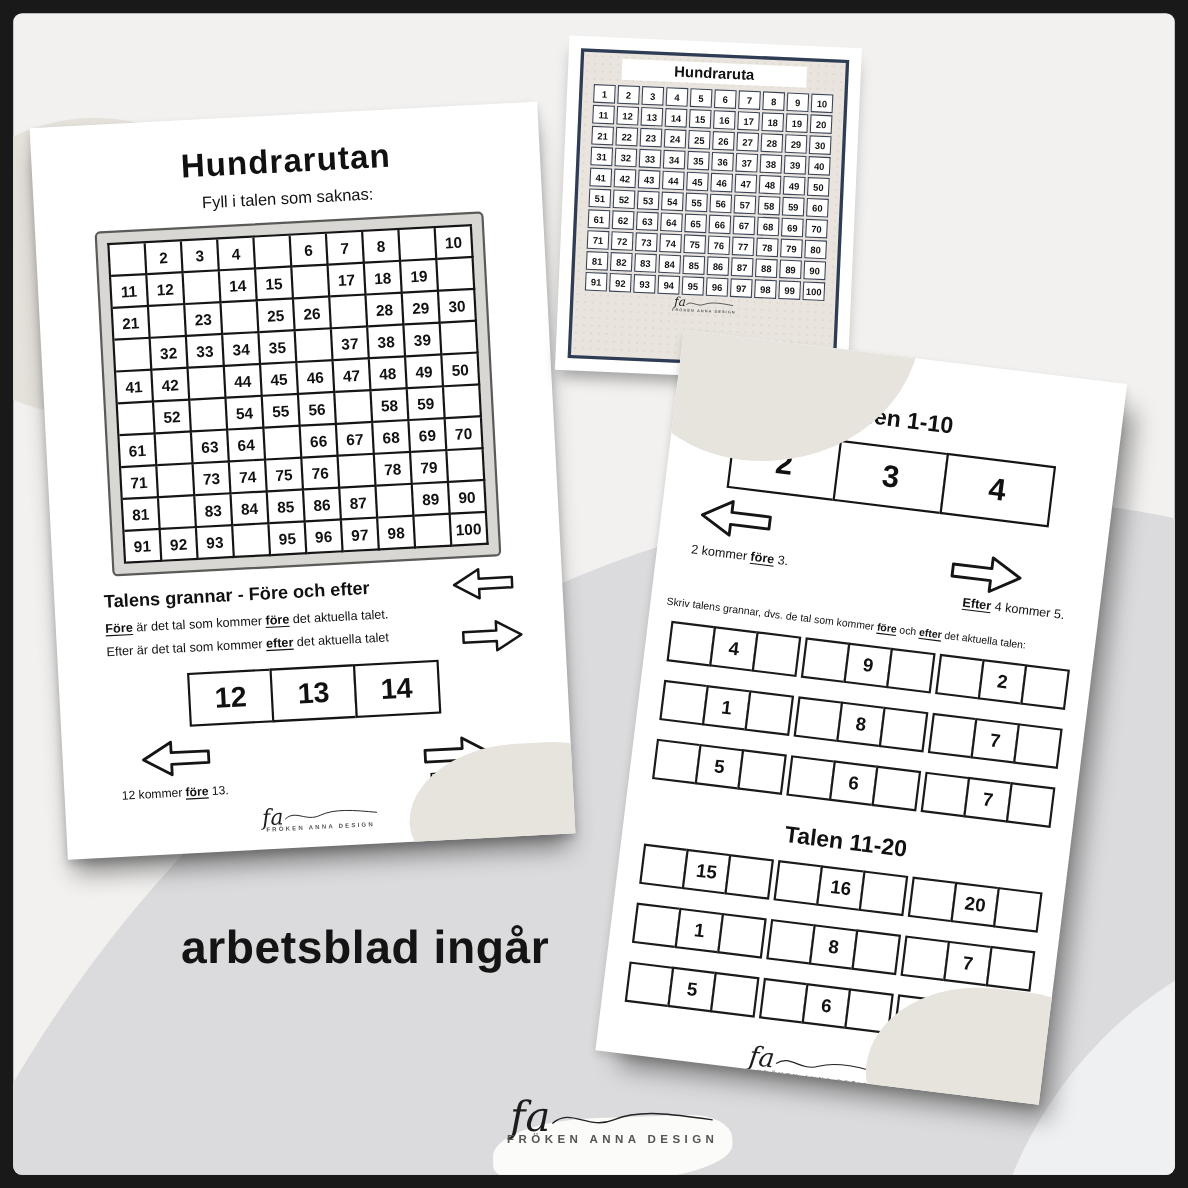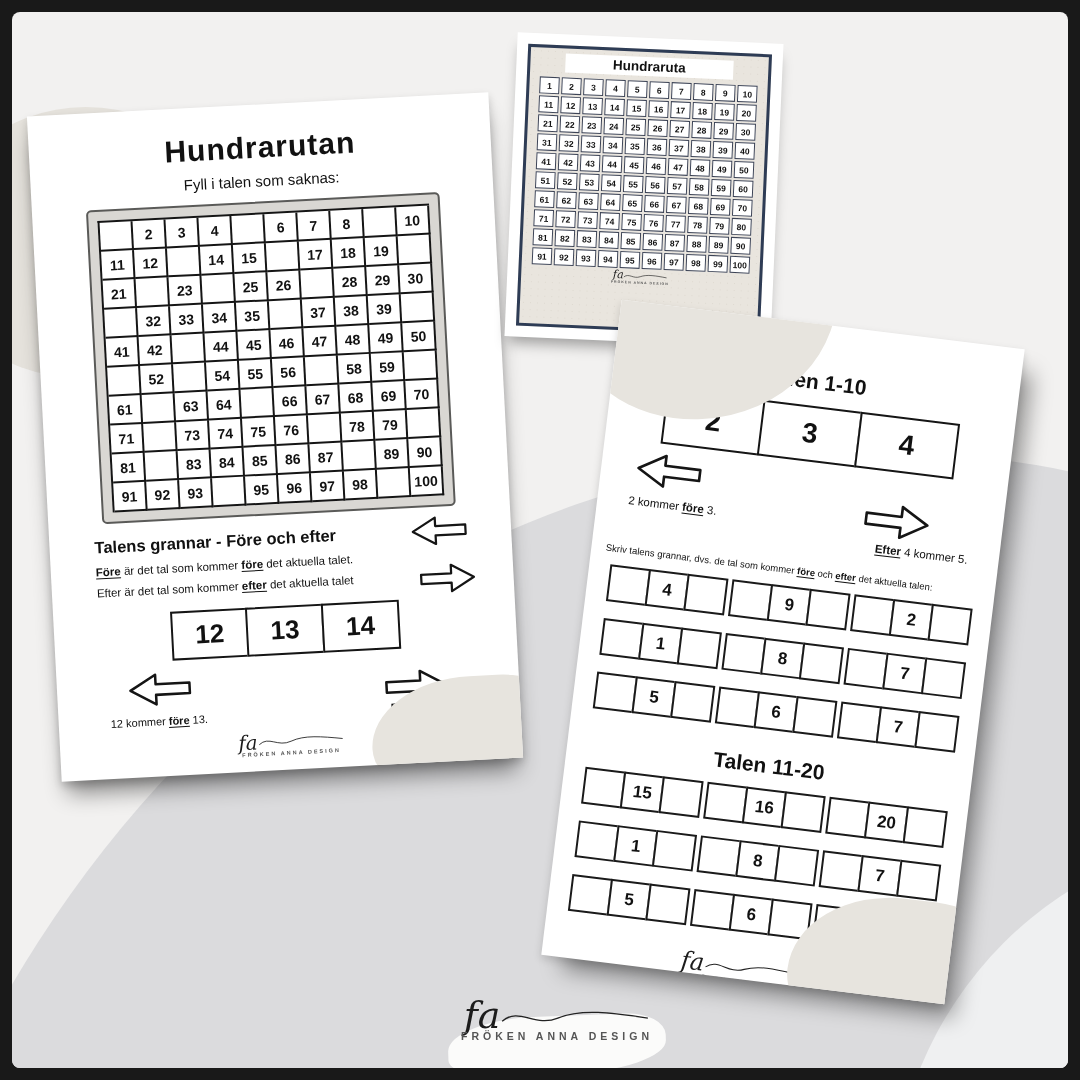--- a/index.html
+++ b/index.html
@@ -516,20 +516,21 @@
           <svg width="104" height="18" viewBox="0 0 140 24">
               <path d="M2 16 C 18 2, 32 22, 54 13 S 104 8, 138 13" fill="none" stroke="#222" stroke-width="1.4"></path>
             </svg>
         </div>
         <div class="logo-name">FRÖKEN ANNA DESIGN</div>
       </div>
       <div class="page-blob pb-br2"></div>
     </section>
 
     <div class="caption">
+      <div>arbetsblad ingår</div>
     </div>
 
     <div class="brand">
       <div class="brush"></div>
       <div class="brand-inner logo">
         <div class="logo-top">
           <span class="fa-script">fa</span>
           <svg width="150" height="26" viewBox="0 0 140 24">
               <path d="M2 16 C 18 2, 32 22, 54 13 S 104 8, 138 13" fill="none" stroke="#222" stroke-width="1.2"></path>
             </svg>

